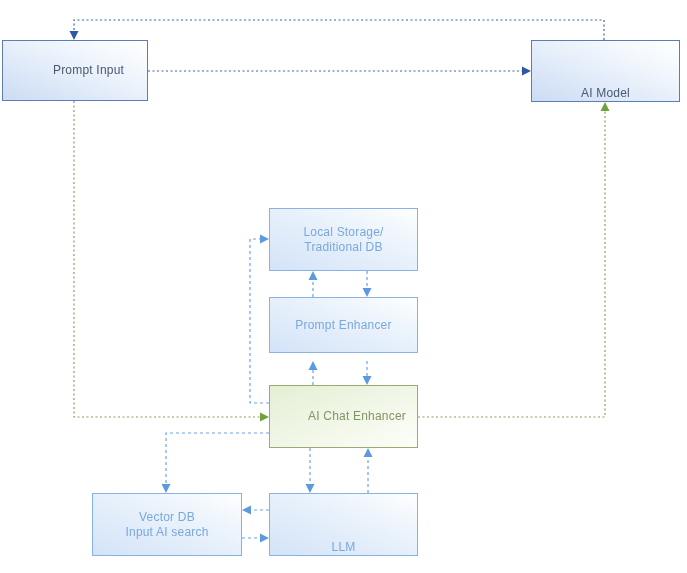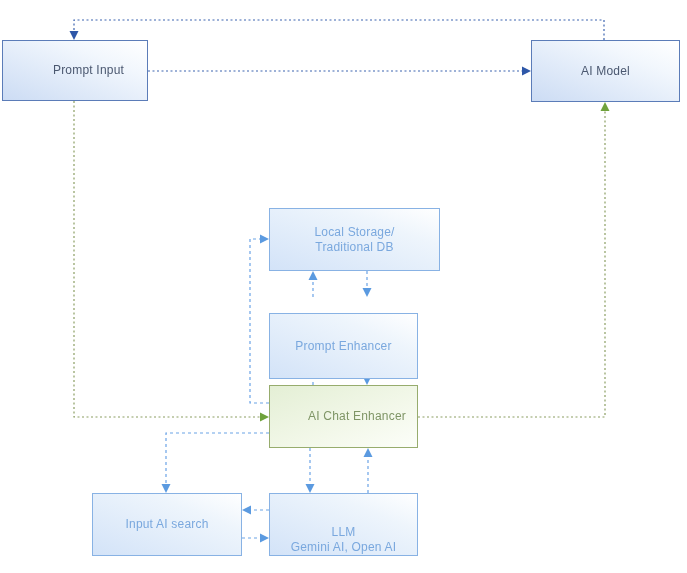--- a/index.html
+++ b/index.html
@@ -82,45 +82,45 @@
       <polyline points="269,510 251,510" fill="none" stroke="#6ba3e6" stroke-width="1.2" stroke-dasharray="3 3"></polyline>
       <polygon points="242,510 251,505.5 251,514.5" fill="#5b9ae0"></polygon>
       <polyline points="242,538 260,538" fill="none" stroke="#6ba3e6" stroke-width="1.2" stroke-dasharray="3 3"></polyline>
       <polygon points="269,538 260,542.5 260,533.5" fill="#5b9ae0"></polygon>
     </svg>
 
   <div class="node node-primary" style="left:2px; top:40px; width:146px; height:61px;padding-left:27px;">
     <span>Prompt Input</span>
   </div>
 
-  <div class="node node-primary" style="left:531px; top:40px; width:149px; height:62px;">
+  <div class="node node-primary" style="left:531px; top:40px; width:149px; height:62px;align-items:flex-end;">
     <span>AI Model</span>
   </div>
 
-  <div class="node node-secondary" style="left:269px; top:208px; width:171px; height:63px;">
+  <div class="node node-secondary" style="left:269px; top:208px; width:149px; height:63px;">
     <div>
       <div>Local Storage/</div>
       <div>Traditional DB</div>
     </div>
   </div>
 
-  <div class="node node-secondary" style="left:269px; top:297px; width:149px; height:66px;margin-top:16px;">
+  <div class="node node-secondary" style="left:269px; top:297px; width:149px; height:56px;">
     <span>Prompt Enhancer</span>
   </div>
 
   <div class="node node-green" style="left:269px; top:385px; width:149px; height:63px;">
     <span>AI Chat Enhancer</span>
   </div>
 
   <div class="node node-secondary" style="left:92px; top:493px; width:150px; height:63px;">
     <div>
+      <div>Vector DB</div>
       <div>Input AI search</div>
     </div>
   </div>
 
   <div class="node node-secondary" style="left:269px; top:493px; width:149px; height:63px;align-items:flex-end;">
     <div>
       <div>LLM</div>
-      <div>Gemini AI, Open AI</div>
     </div>
   </div>
 
 </div>
 
 </body></html>

